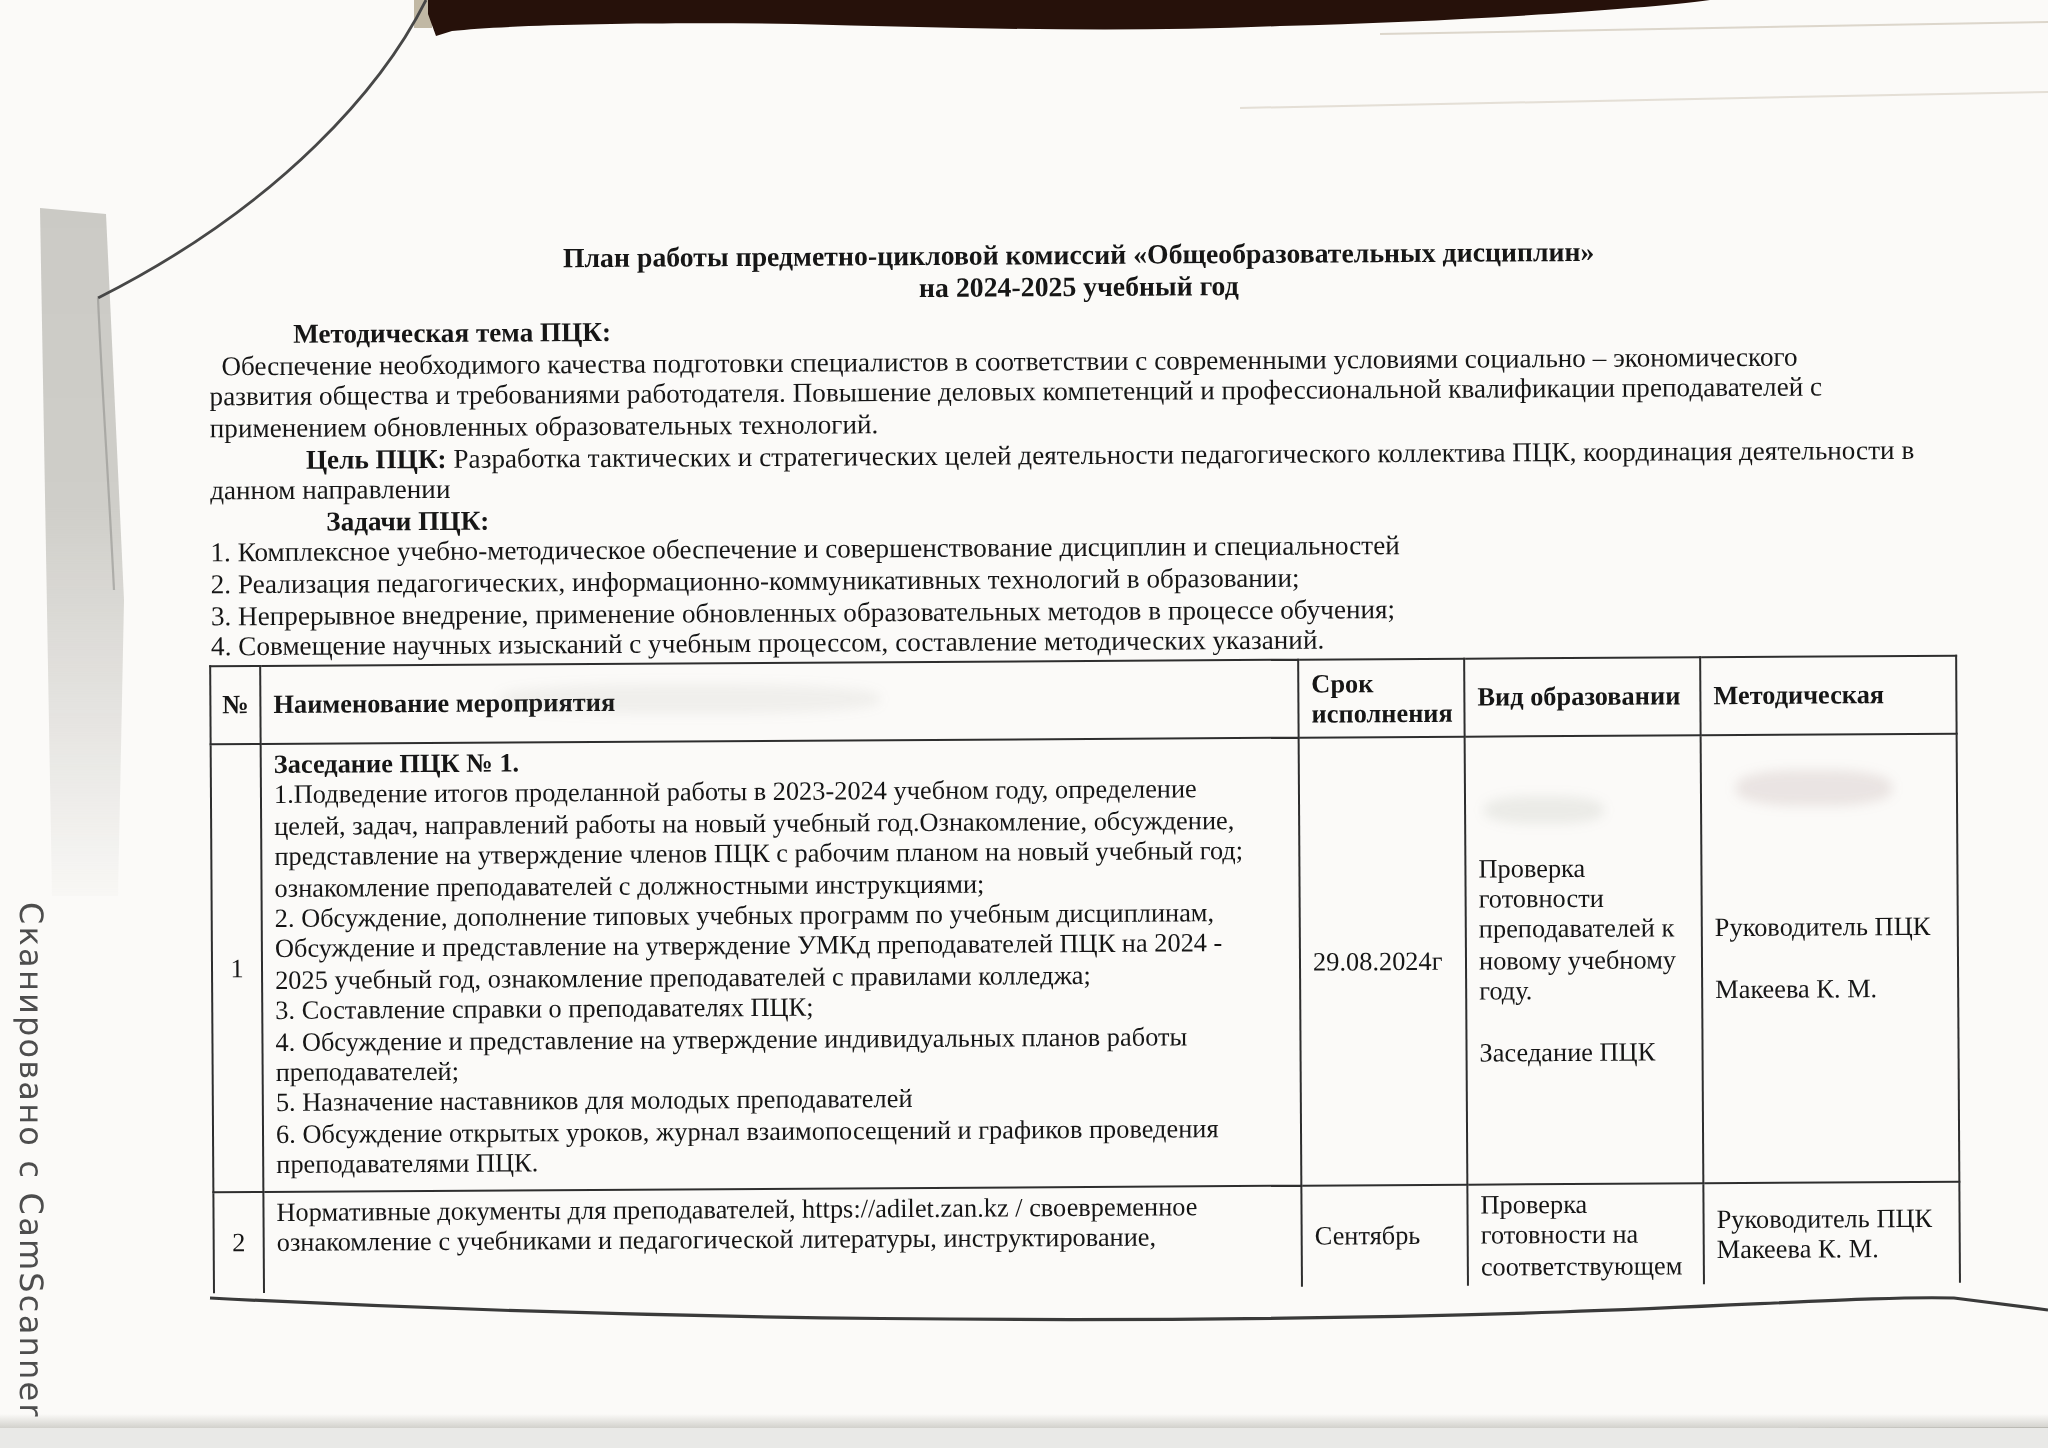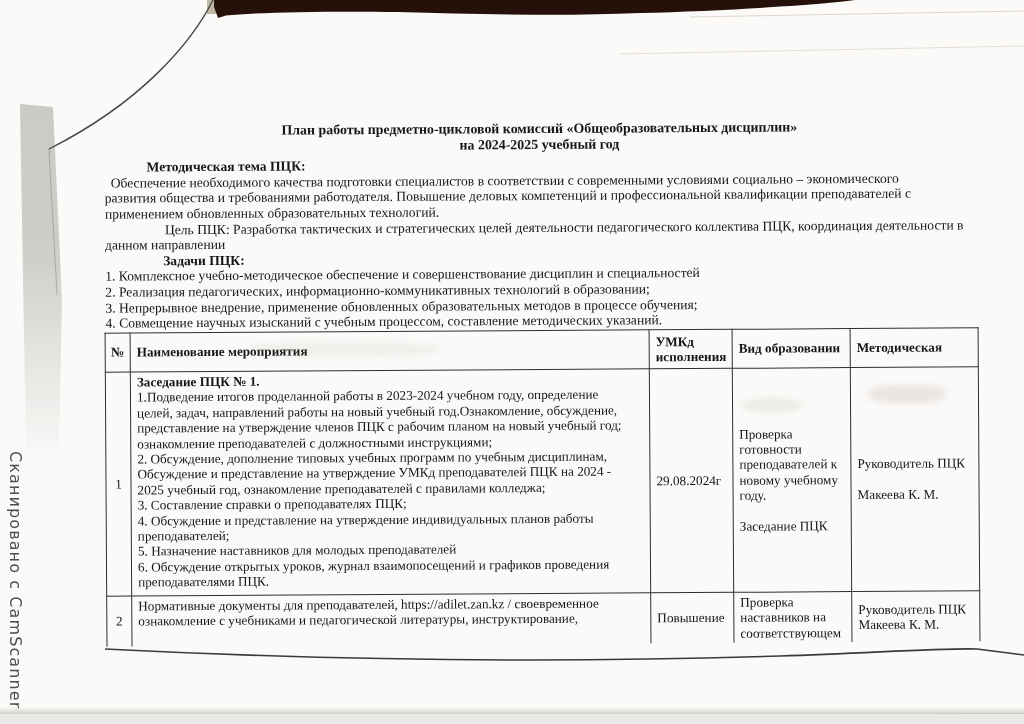--- a/index.html
+++ b/index.html
@@ -10,21 +10,21 @@
   .sheet-content{position:absolute;left:0;top:0;width:1024px;height:724px;
                  transform:rotate(-0.35deg);transform-origin:540px 400px;z-index:2;}
 
   .doc-head{position:absolute;left:106px;top:121px;width:870px;
             font-size:13.6px;line-height:15.6px;}
   .title{text-align:center;font-weight:bold;font-size:13.9px;margin:0;}
   .p0{margin:0;}
   .method-label{font-weight:bold;text-indent:42px;margin-top:5px;}
   .method-text{white-space:pre-line;text-indent:6px;}
   .goal{text-indent:48px;}
-  .lbl{font-weight:normal;margin-left:12px;}
+  .lbl{font-weight:bold;}
   .tasks-label{font-weight:bold;text-indent:58px;}
 
   table.plan{position:absolute;left:105px;top:330px;width:873px;
              border-collapse:collapse;table-layout:fixed;
              font-size:13.2px;line-height:15.4px;}
   .plan th,.plan td{border:1.4px solid #2e2e2e;padding:2px 5px 2px 6px;
                     vertical-align:middle;text-align:left;font-weight:normal;
                     overflow:hidden;}
   .plan thead th{font-weight:bold;height:34px;}
   .plan .num{text-align:center;padding:2px 1px;}
@@ -92,21 +92,21 @@
         <col style="width:25px">
           <col style="width:519px">
           <col style="width:83px">
         <col style="width:118px">
           <col style="width:128px">
       </colgroup>
       <thead>
         <tr>
           <th class="num">№</th>
           <th>Наименование  мероприятия</th>
-          <th>УМКд исполнения</th>
+          <th>Срок исполнения</th>
           <th>Вид образовании</th>
           <th>Методическая</th>
         </tr>
       </thead>
       <tbody>
         <tr class="r1">
           <td class="num">1</td>
           <td class="name-cell">
             <div class="bold">Заседание ПЦК № 1.</div>
             <div class="pre">1.Подведение итогов проделанной работы в 2023-2024 учебном году, определение
@@ -128,22 +128,22 @@
 
 Заседание ПЦК</td>
           <td class="pre">Руководитель ПЦК
 
 Макеева К. М.</td>
         </tr>
         <tr class="r2">
           <td class="num">2</td>
           <td class="name-cell pre">Нормативные документы для преподавателей, https://adilet.zan.kz / своевременное
 ознакомление с учебниками и  педагогической литературы, инструктирование,</td>
-          <td class="bold">Повышение</td>
-          <td class="pre">Проверка наставников на соответствующем</td>
+          <td class="bold">Сентябрь</td>
+          <td class="pre">Проверка готовности на соответствующем</td>
           <td class="pre">Руководитель ПЦК
 Макеева К. М.</td>
         </tr>
       </tbody>
     </table>
   </div>
 
   <svg class="artifacts" width="1024" height="724" viewBox="0 0 1024 724">
 
     <rect x="207" y="0" width="9" height="14" fill="#b3a78f" opacity="0.8"></rect>

